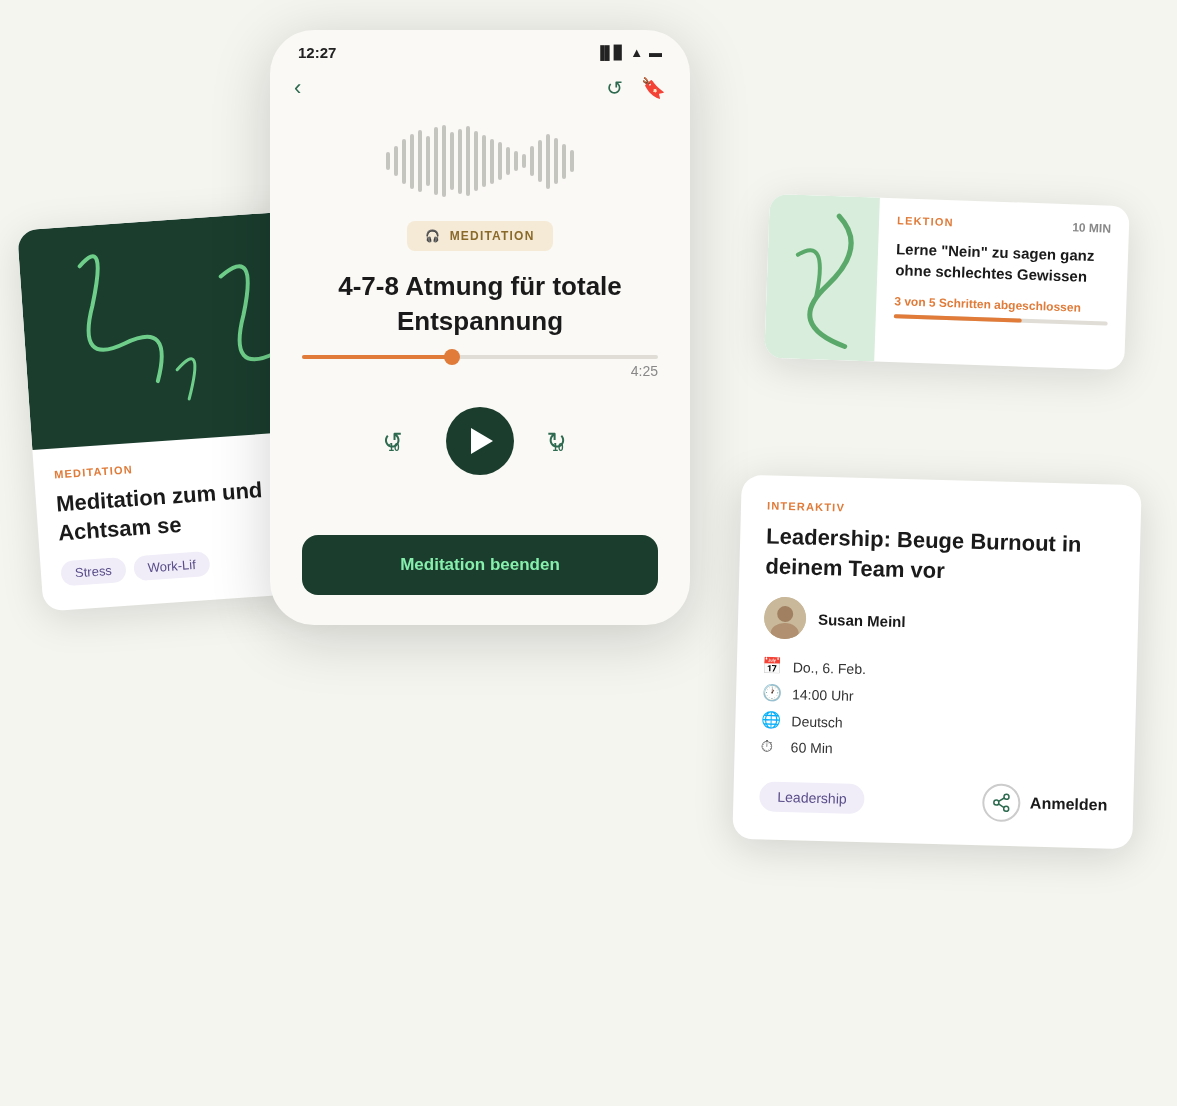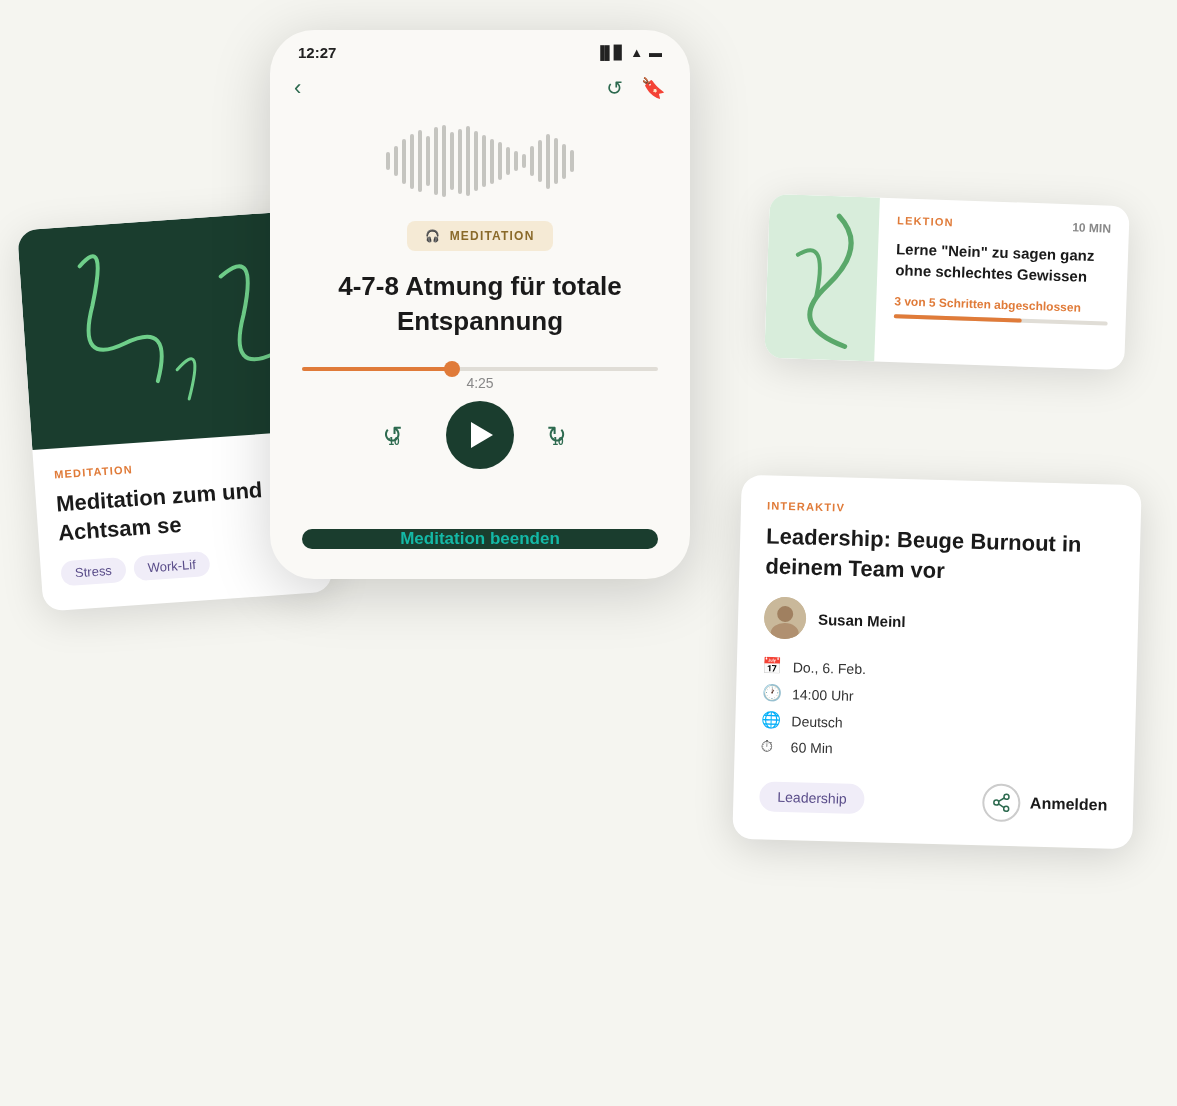--- a/index.html
+++ b/index.html
@@ -142,21 +142,21 @@
       letter-spacing: 1.2px;
       color: #8a6a2a;
       text-transform: uppercase;
       margin-bottom: 18px;
     }
     .phone-main-title {
       font-size: 26px;
       font-weight: 700;
       color: #1a1a1a;
       line-height: 1.35;
-      margin-bottom: 28px;
+      margin-bottom: 16px;
     }
     .progress-bar-container {
       display: flex;
       align-items: center;
       gap: 0;
       margin-bottom: 4px;
       position: relative;
     }
     .progress-track {
       width: 100%;
@@ -177,22 +177,22 @@
       height: 16px;
       background: #e07b39;
       border-radius: 50%;
       position: absolute;
       right: -8px;
       top: -6px;
     }
     .progress-time {
       font-size: 14px;
       color: #888;
-      text-align: center;
-      margin-bottom: 10px;
+      text-align: right;
+      margin-bottom: 28px;
     }
     .player-controls {
       display: flex;
       align-items: center;
       justify-content: center;
       gap: 28px;
       margin-bottom: 30px;
     }
     .control-btn-skip {
       width: 40px;
@@ -225,23 +225,24 @@
       width: 0;
       height: 0;
       border-top: 13px solid transparent;
       border-bottom: 13px solid transparent;
       border-left: 22px solid #fff;
       margin-left: 4px;
     }
     .end-btn {
       margin: 10px 32px 30px;
       background: #1a3d2e;
-      color: #14b8a6;
+      color: #86efac;
       border: none;
       border-radius: 16px;
+      padding: 20px;
       width: calc(100% - 64px);
       font-size: 17px;
       font-weight: 600;
       cursor: pointer;
     }
 
     
     .card-lektion {
       position: absolute;
       right: 50px;

